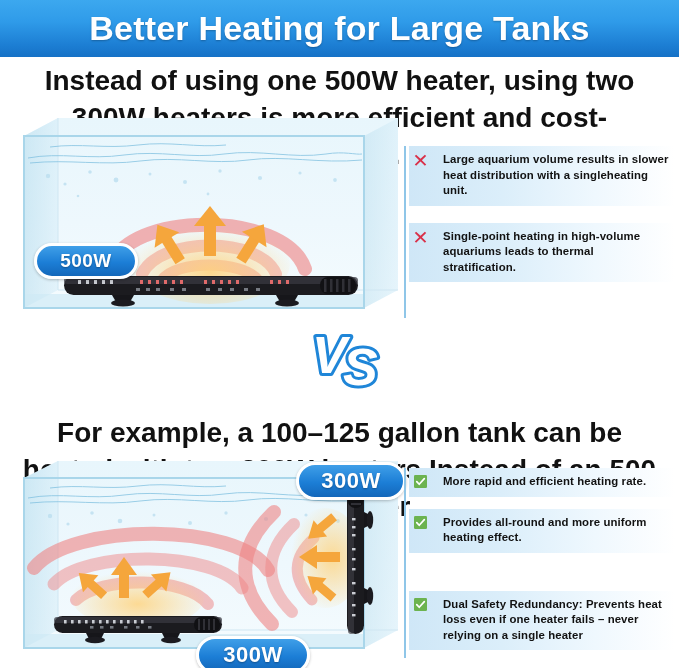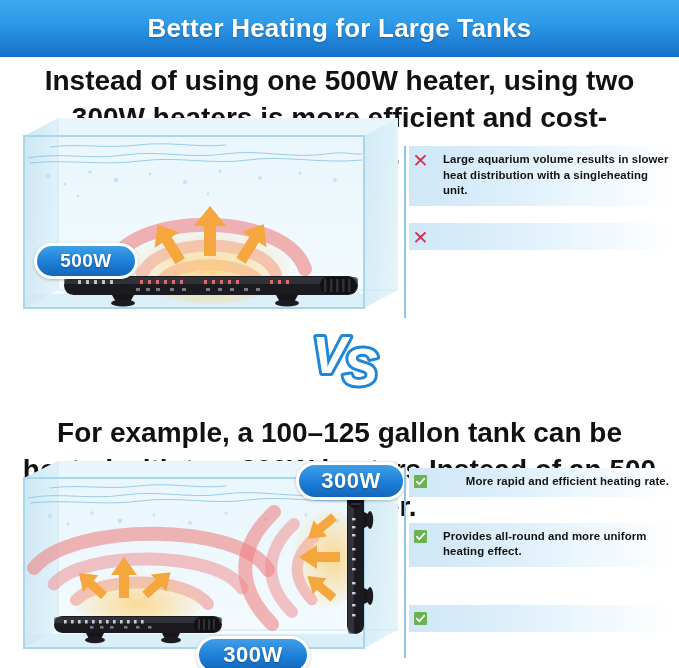--- a/index.html
+++ b/index.html
@@ -9,21 +9,21 @@
     color:#1a1a1a;
   }
 
   
   .banner{
     position:absolute;left:0;top:0;width:679px;height:57px;
     background:linear-gradient(180deg,#3ca8ef 0%,#2f9be9 38%,#1d7fd4 78%,#1571c6 100%);
     display:flex;align-items:center;justify-content:center;
   }
   .banner-title{
-    color:#ffffff;font-size:26px;font-weight:bold;letter-spacing:.2px;
+    color:#ffffff;font-size:34px;font-weight:bold;letter-spacing:.2px;
     text-shadow:0 1px 2px rgba(0,0,0,.25);
     white-space:nowrap;
   }
 
   
   .headline{
     position:absolute;left:20px;width:639px;text-align:center;
     font-size:28px;font-weight:bold;line-height:1.32;color:#111;
   }
   #headline-top{top:63px;}
@@ -226,20 +226,21 @@
     </span>
     <span class="bullet-text">Large aquarium volume results in slower heat distribution with a singleheating unit.</span>
   </div>
 
   <div class="bullet" style="margin-top:17px;">
     <span class="ico">
       <svg viewBox="0 0 16 16" width="13" height="13" xmlns="http://www.w3.org/2000/svg">
         <path d="M2.6 2 L8 7.2 L13.4 2 L15 3.6 L9.7 8.9 L15 14.2 L13.4 15.8 L8 10.6 L2.6 15.8 L1 14.2 L6.3 8.9 L1 3.6 Z" fill="#d9314a"></path>
       </svg>
     </span>
+    <span class="bullet-text">Single-point heating in high-volume aquariums leads to thermal stratification.</span>
   </div>
 
 </div>
 
 <div class="vs-wrap">
   <svg width="82" height="66" viewBox="0 0 82 66" xmlns="http://www.w3.org/2000/svg">
     <g font-family="Liberation Sans, sans-serif" font-size="52" font-weight="bold" font-style="italic">
       <text x="2" y="46" fill="#ffffff" stroke="#1f86d8" stroke-width="6" stroke-linejoin="round" paint-order="stroke">V</text>
       <text x="33" y="58" fill="#ffffff" stroke="#1f86d8" stroke-width="6" stroke-linejoin="round" paint-order="stroke">S</text>
     </g>
@@ -403,21 +404,21 @@
     </g>
   </svg>
 </div>
 
 <div class="pill" id="pill-300-top">300W</div>
 <div class="pill" id="pill-300-bottom">300W</div>
 
 <div class="rail" id="rail-bottom"></div>
 <div class="bullets" id="bullets-bottom">
 
-  <div class="bullet" style="margin-bottom:26px;justify-content:space-between;">
+  <div class="bullet" style="margin-bottom:12px;">
     <span class="ico">
       <svg viewBox="0 0 16 16" width="13" height="13" xmlns="http://www.w3.org/2000/svg">
         <rect x="0" y="0" width="16" height="16" rx="1.5" fill="#6cb350"></rect>
         <path d="M3.4 8.2 L6.4 11.4 L12.7 4.4" fill="none" stroke="#ffffff" stroke-width="2.1" stroke-linecap="round" stroke-linejoin="round"></path>
       </svg>
     </span>
     <span class="bullet-text">More rapid and efficient heating rate.</span>
   </div>
 
   <div class="bullet" style="margin-bottom:38px;">
@@ -430,15 +431,16 @@
     <span class="bullet-text">Provides all-round and more uniform heating effect.</span>
   </div>
 
   <div class="bullet">
     <span class="ico">
       <svg viewBox="0 0 16 16" width="13" height="13" xmlns="http://www.w3.org/2000/svg">
         <rect x="0" y="0" width="16" height="16" rx="1.5" fill="#6cb350"></rect>
         <path d="M3.4 8.2 L6.4 11.4 L12.7 4.4" fill="none" stroke="#ffffff" stroke-width="2.1" stroke-linecap="round" stroke-linejoin="round"></path>
       </svg>
     </span>
+    <span class="bullet-text">Dual Safety Redundancy: Prevents heat loss even if  one heater fails – never relying on a single heater</span>
   </div>
 
 </div>
 
 </body></html>

